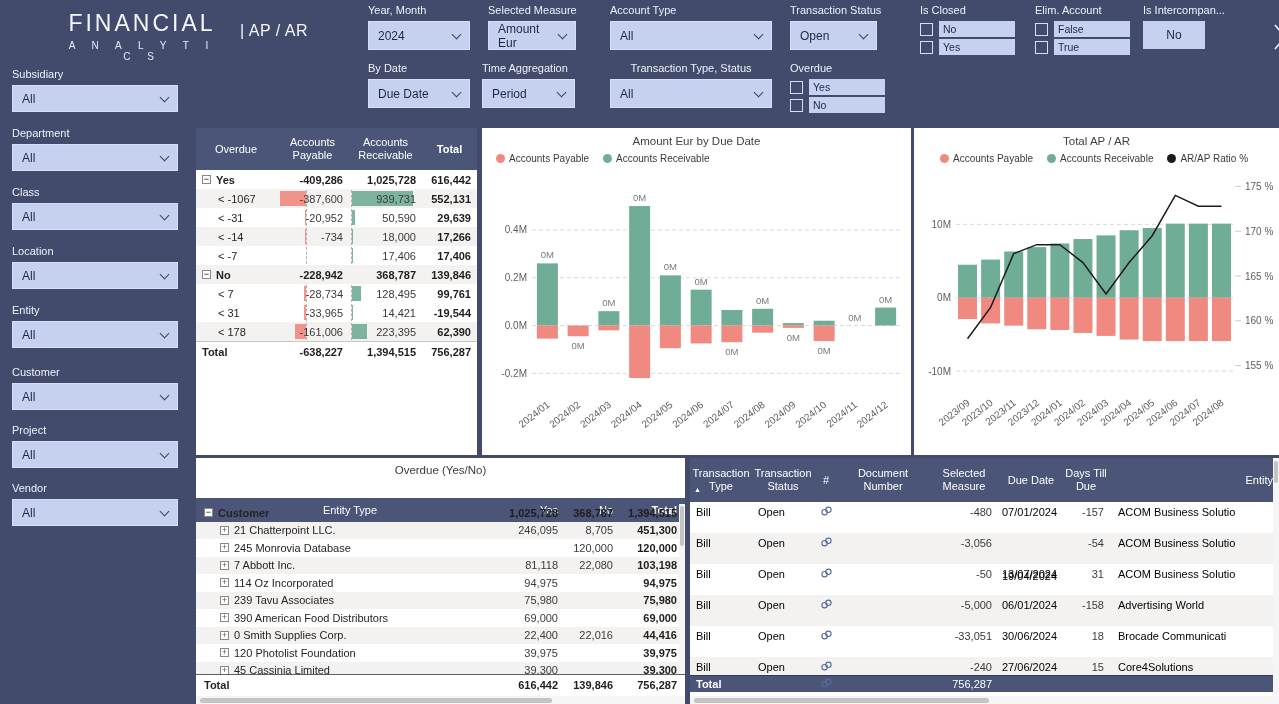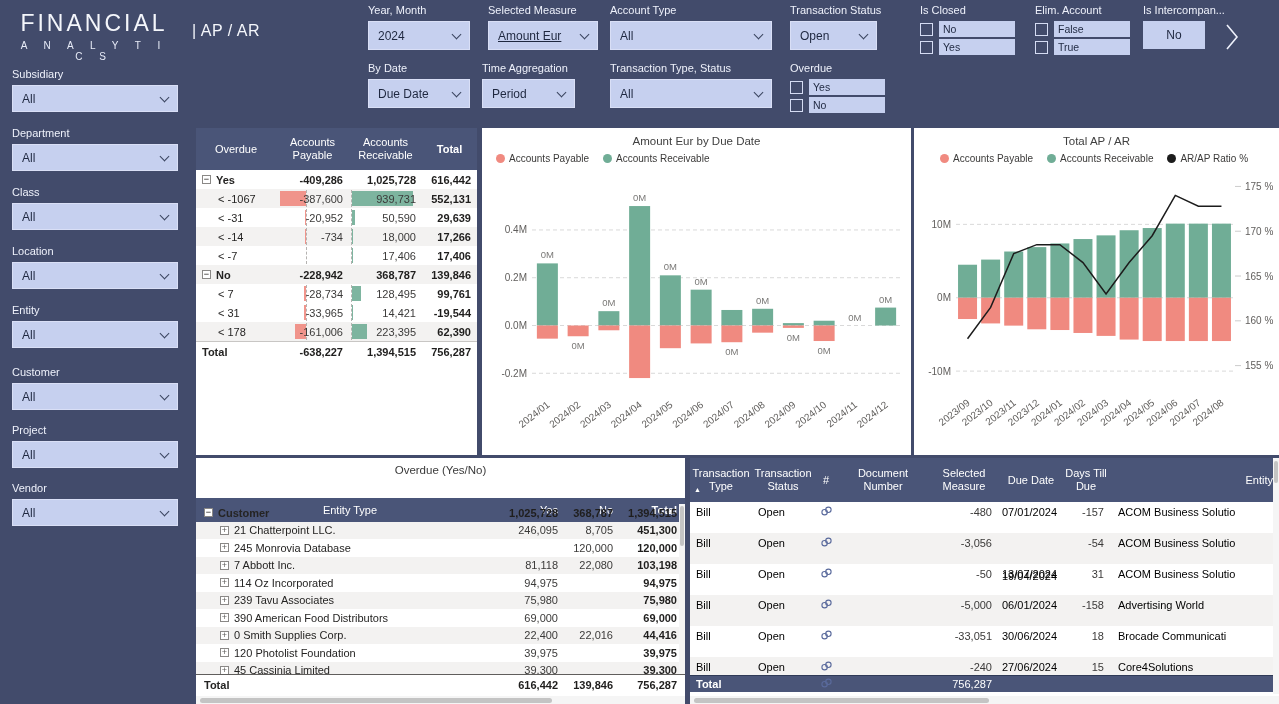--- a/index.html
+++ b/index.html
@@ -2,21 +2,21 @@
 <html><head>
 <meta charset="utf-8">
 <style>
   * { box-sizing: border-box; }
   html,body { margin:0; padding:0; }
   body {
     width:1279px; height:704px; position:relative; overflow:hidden;
     background:#424b6b; font-family:"Liberation Sans",sans-serif;
     -webkit-font-smoothing:antialiased;
   }
-  .abs { position:absolute; }
+  .abs { position:absolute;margin-left:48px; }
 
   
   .brand { left:14px; top:10px; width:160px; text-align:center; color:#f4f6fb; }
   .brand .l1 { font-size:23px; letter-spacing:3px; font-weight:500; }
   .brand .l2 { font-size:10px; letter-spacing:7px; margin-top:3px; color:#e8ecf8; }
   .page-title { left:192px; top:22px; color:#f4f6fb; font-size:16px; letter-spacing:.5px; }
 
   
   .filter { position:absolute; }
   .flabel { font-size:11px; color:#eef1fb; margin-bottom:5px; white-space:nowrap; }
@@ -112,21 +112,21 @@
 <div id="filters-row1">
     <div class="filter" style="left: 368px; top: 4px;">
       <div class="flabel">Year, Month</div>
       <div class="dd" style="width: 102px;">
         <span>2024</span>
         <span class="chev"></span>
       </div>
     </div>
     <div class="filter" style="left: 488px; top: 4px;">
       <div class="flabel">Selected Measure</div>
-      <div class="dd" style="width: 110px; text-decoration: underline;">
+      <div class="dd" style="width: 88px;">
         <span>Amount Eur</span>
         <span class="chev"></span>
       </div>
     </div>
     <div class="filter" style="left: 610px; top: 4px;">
       <div class="flabel">Account Type</div>
       <div class="dd" style="width: 162px;">
         <span>All</span>
         <span class="chev"></span>
       </div>
@@ -173,21 +173,21 @@
         <span class="chev"></span>
       </div>
     </div>
     <div class="filter" style="left: 482px; top: 62px;">
       <div class="flabel">Time Aggregation</div>
       <div class="dd" style="width: 93px;">
         <span>Period</span>
         <span class="chev"></span>
       </div>
     </div>
-    <div class="filter" style="left: 610px; top: 62px;">
+    <div class="filter" style="left: 610px; top: 62px; text-align: center;">
       <div class="flabel">Transaction Type, Status</div>
       <div class="dd" style="width: 162px;">
         <span>All</span>
         <span class="chev"></span>
       </div>
     </div>
     <div class="filter" style="left: 790px; top: 62px;">
       <div class="flabel">Overdue</div>
       <div class="checkrow">
         <div class="checkbox"></div>

